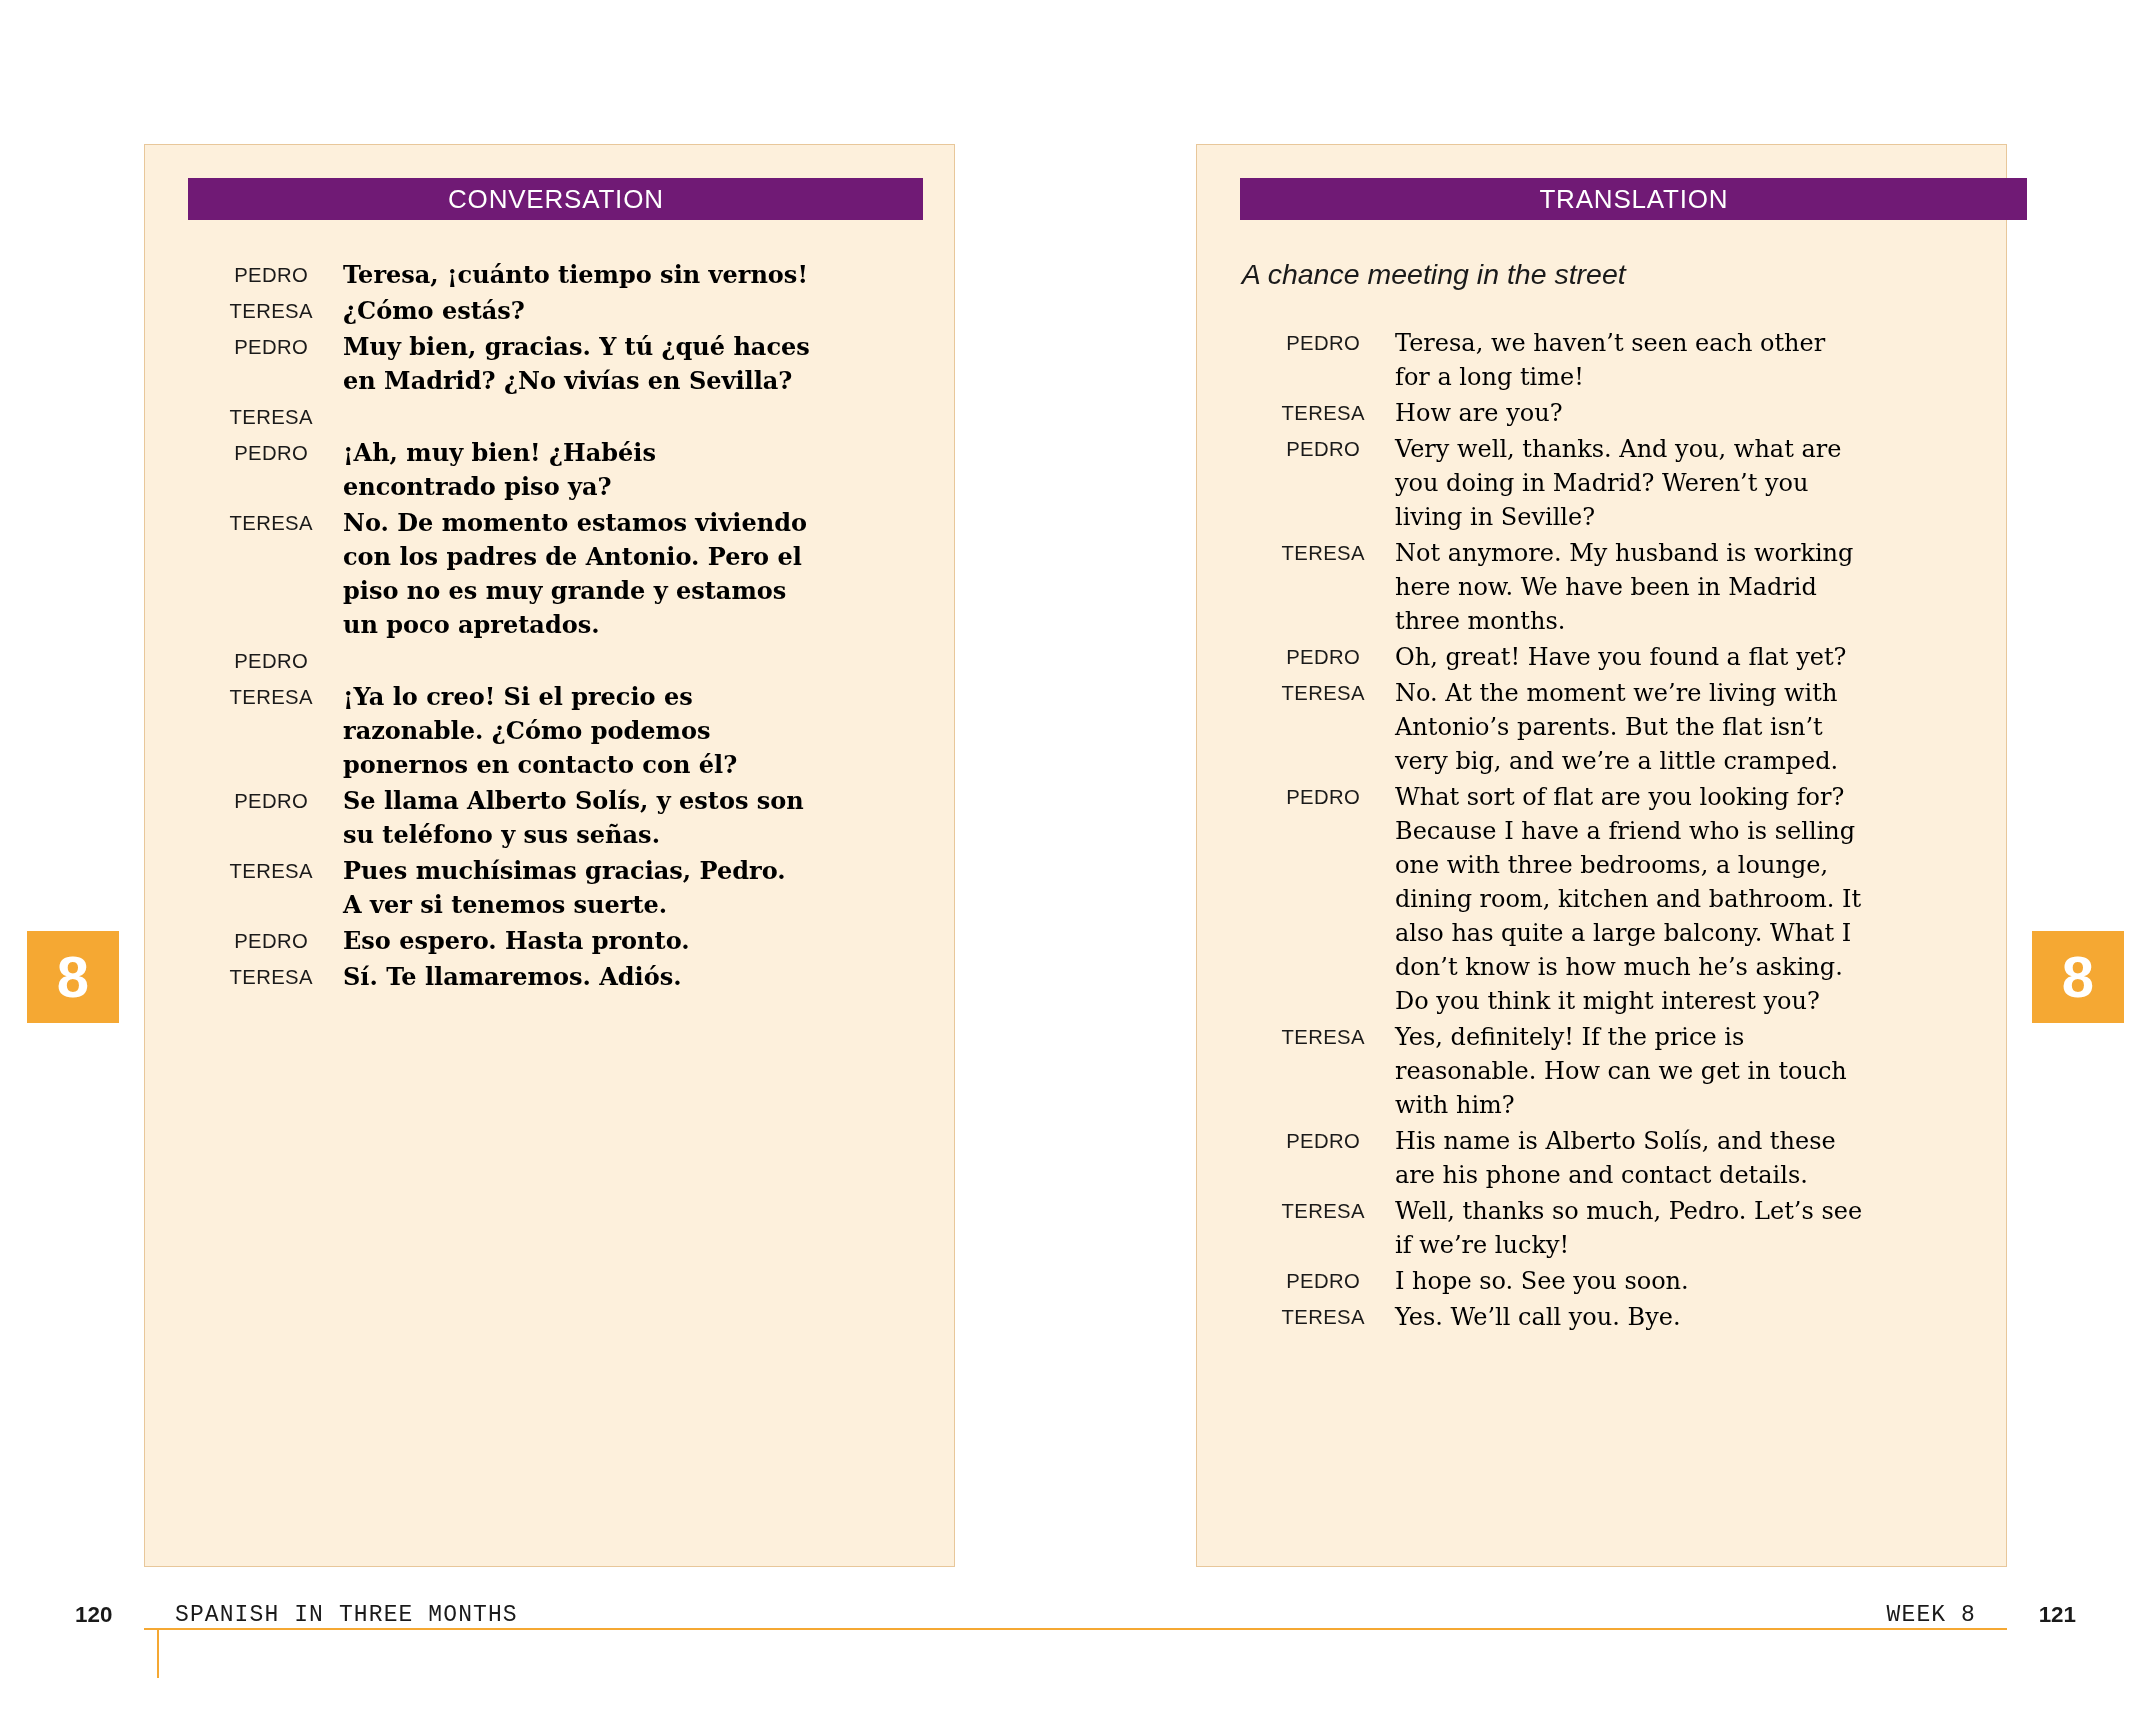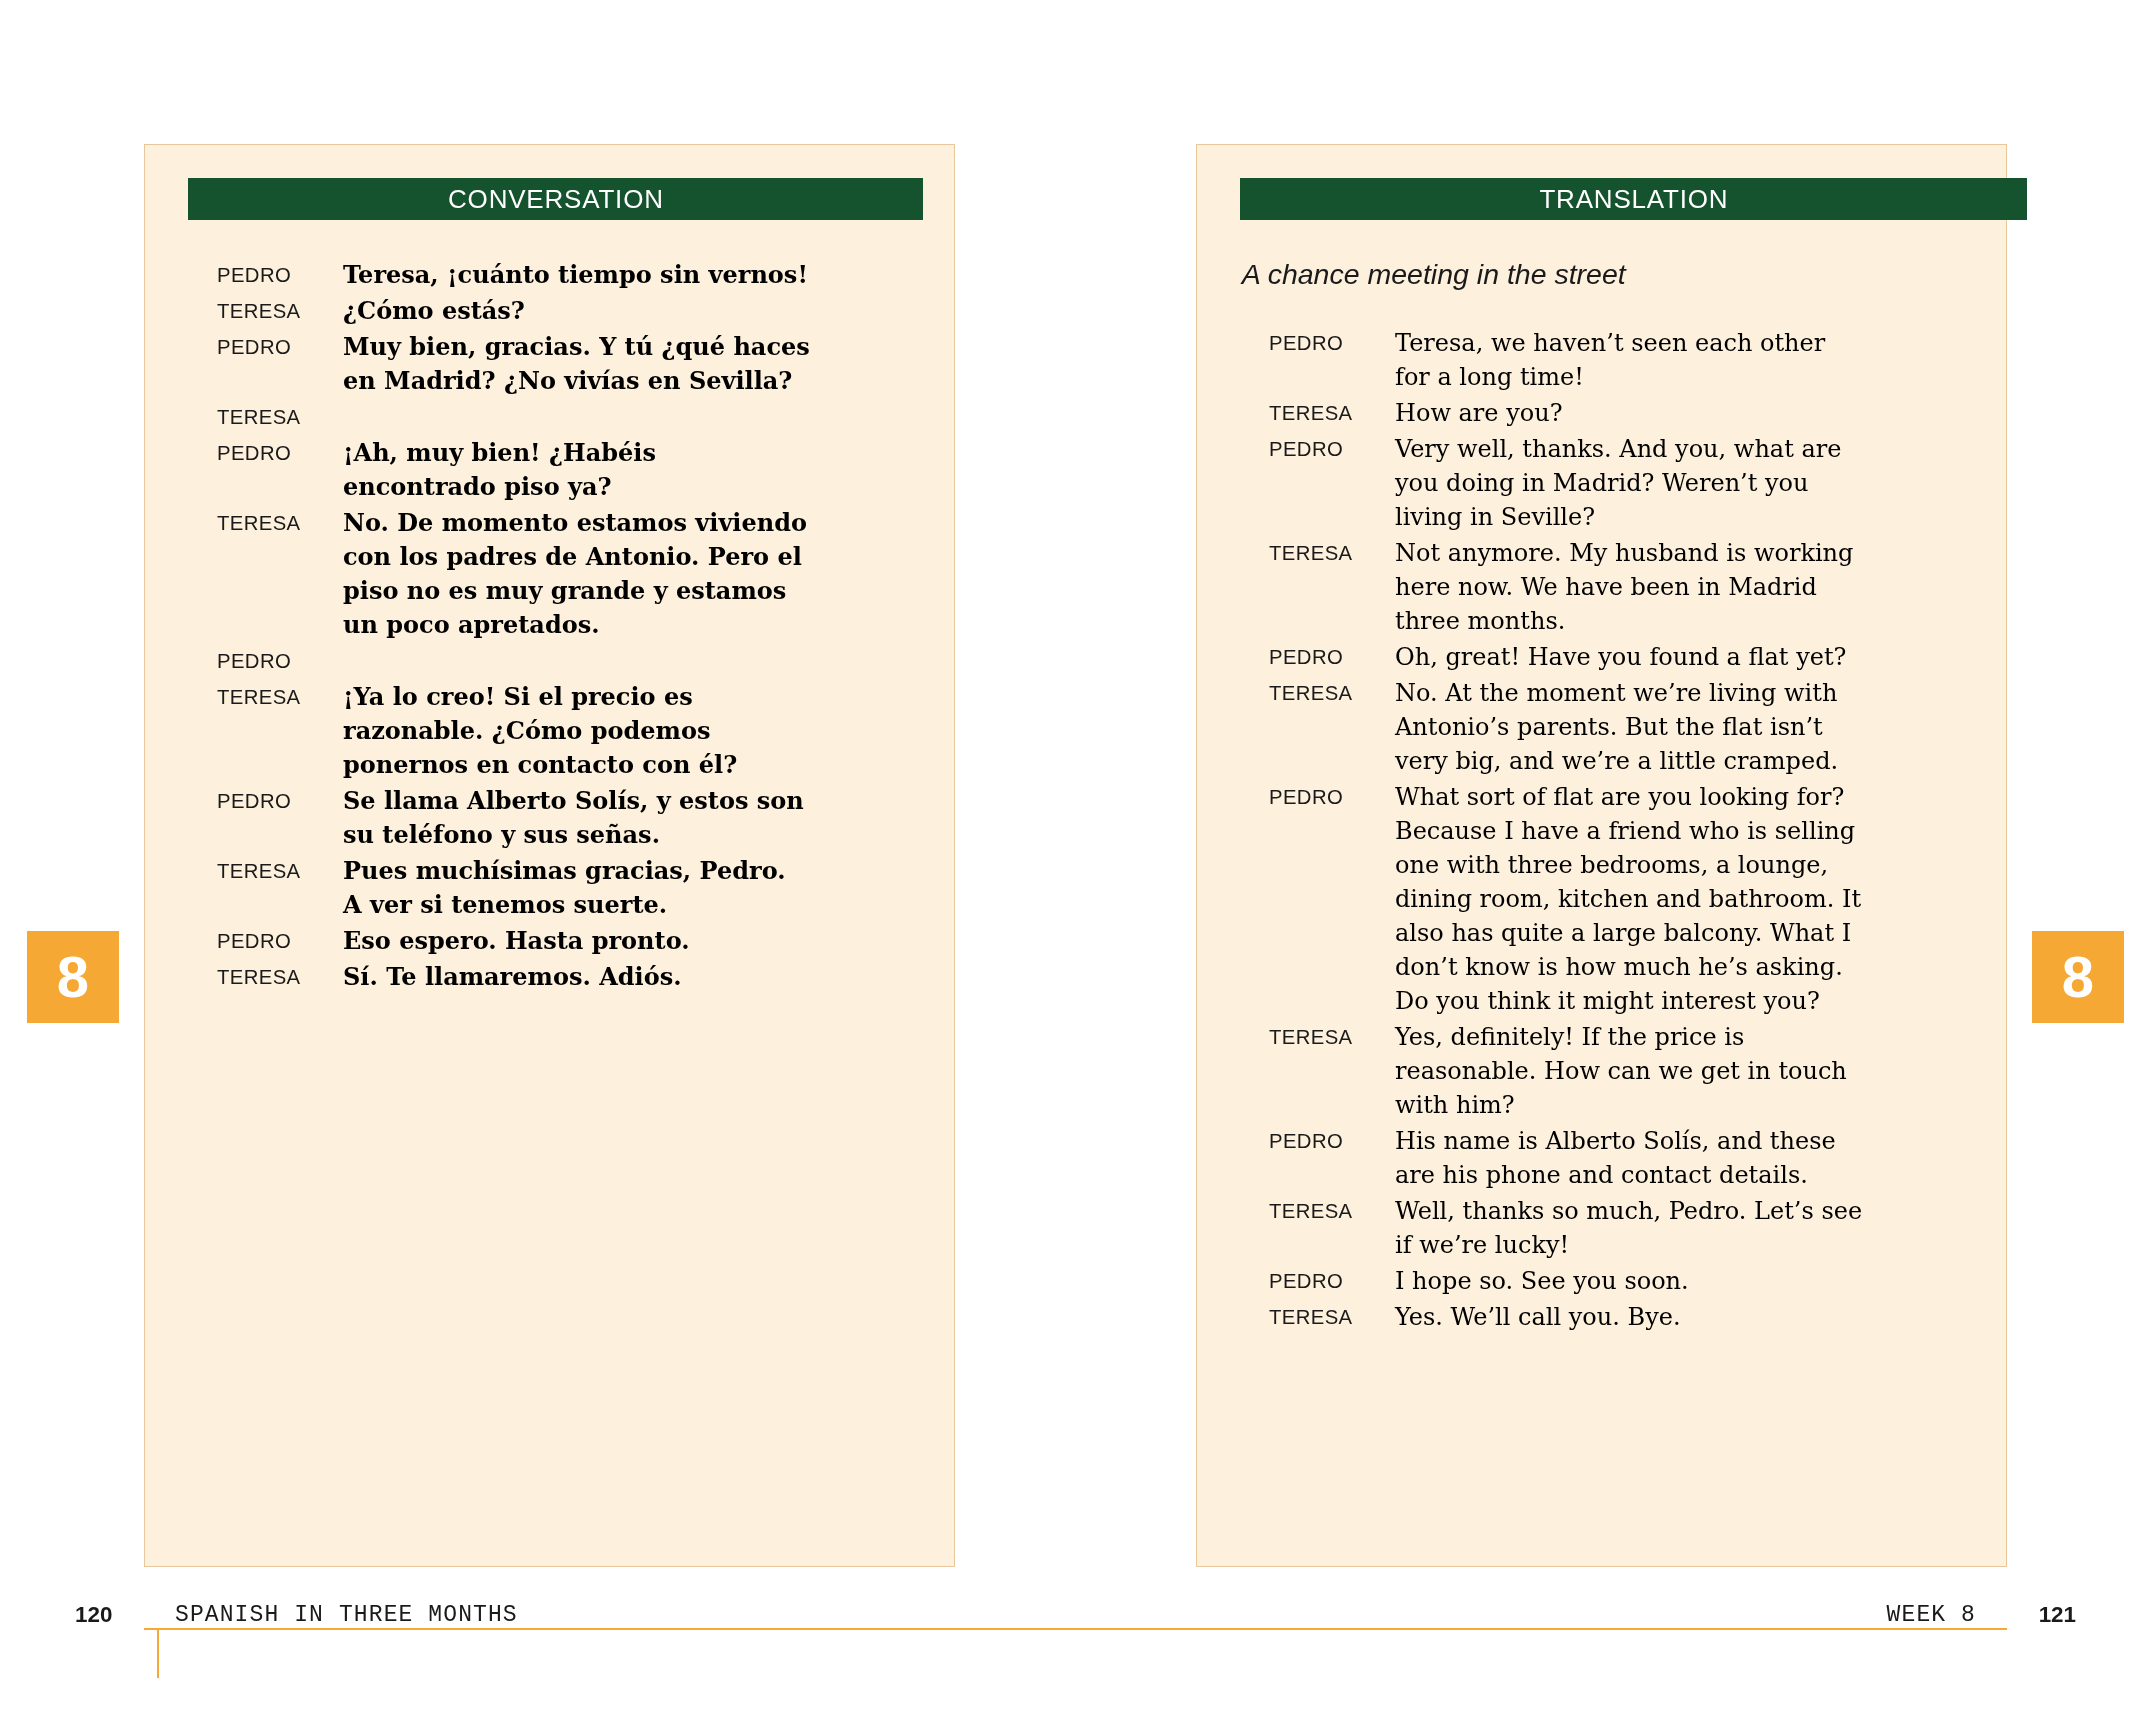--- a/index.html
+++ b/index.html
@@ -53,21 +53,21 @@
   .page.left  { left: 144px; }
   .page.right { left: 1196px; }
 
   .page-inner {
     padding: 33px 38px 0 38px;
   }
 
   
   .section-bar {
     height: 42px;
-    background: #14532d;
+    background: #701a75;
     display: flex;
     align-items: center;
     justify-content: center;
     margin: 0 0 38px 0;
   }
   .section-bar .label {
     color: #ffffff;
     font-size: 26px;
     letter-spacing: 0.8px;
     font-family: "Liberation Sans", sans-serif;
@@ -92,21 +92,21 @@
     border-collapse: collapse;
   }
   .dialogue .row {
     display: flex;
     align-items: flex-start;
     margin-bottom: 2px;
   }
   .speaker {
     width: 126px;
     min-width: 126px;
-    text-align: left;
+    text-align: center;
     padding-right: 17.6px;
     box-sizing: border-box;
     font-family: "Liberation Sans", sans-serif;
     font-size: 20.3px;
     letter-spacing: 0.4px;
     color: #1a1a1a;
     line-height: 34px;
   }
   .line {
     font-size: 24px;

